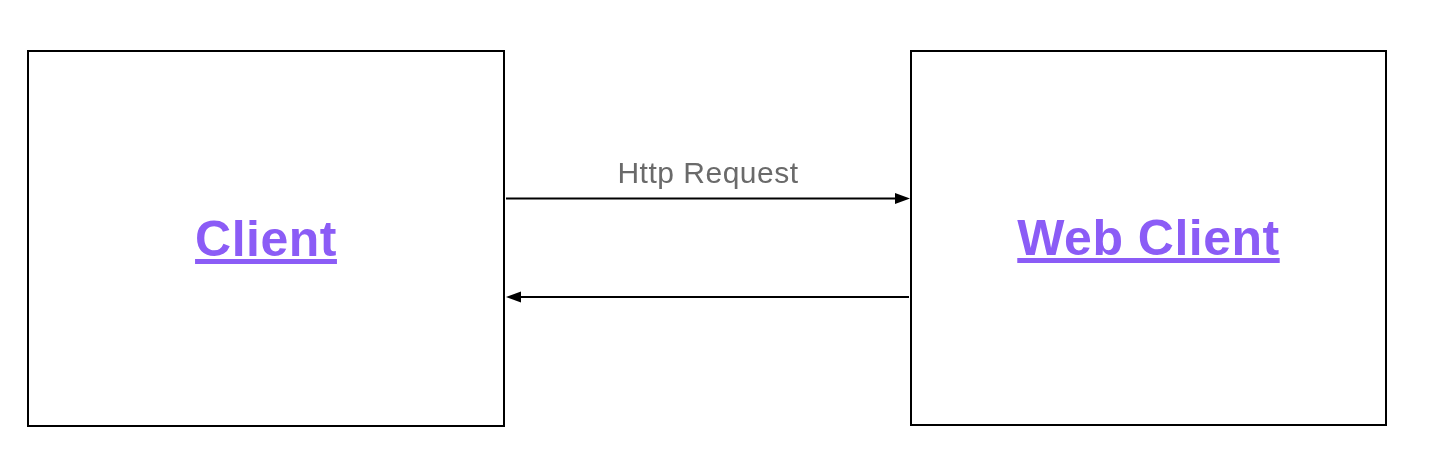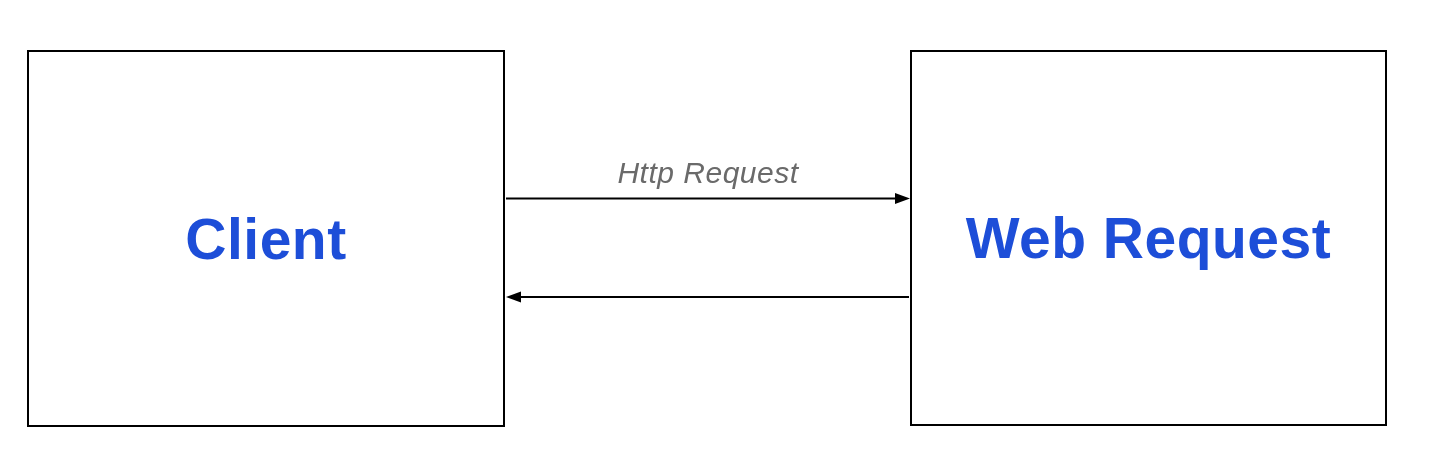--- a/index.html
+++ b/index.html
@@ -30,63 +30,63 @@
     width: 478px;
     height: 377px;
   }
   .node-server {
     left: 910px;
     top: 50px;
     width: 477px;
     height: 376px;
   }
   .node-label {
-    font-size: 57px;
+    font-size: 50px;
     font-weight: bold;
-    color: #1d4ed8;
+    color: #8b5cf6;
     letter-spacing: 0.5px;
     white-space: nowrap;
+    text-decoration: underline;
   }
   .edges-svg {
     position: absolute;
     left: 0;
     top: 0;
     width: 1430px;
     height: 462px;
     pointer-events: none;
   }
   .edge-label {
     position: absolute;
     left: 558px;
     width: 300px;
     text-align: center;
     font-size: 30px;
     color: #6a6a6a;
     letter-spacing: 0.5px;
     white-space: nowrap;
-    font-style: italic;
   }
   .edge-label-request {
     top: 156px;
   }
   .edge-label-response {
     top: 254px;
   }
 </style>
 </head>
 <body>
 
 <div class="canvas">
 
   <div class="node node-client">
     <span class="node-label">Client</span>
   </div>
 
   <div class="node node-server">
-    <span class="node-label">Web Request</span>
+    <span class="node-label">Web Client</span>
   </div>
 
   <svg class="edges-svg" viewBox="0 0 1430 462" xmlns="http://www.w3.org/2000/svg">
 
     <g>
       <line x1="506" y1="198.5" x2="896" y2="198.5" stroke="#000000" stroke-width="2.2"></line>
       <polygon points="910,198.5 895,193 895,204" fill="#000000"></polygon>
     </g>
 
     <g>

